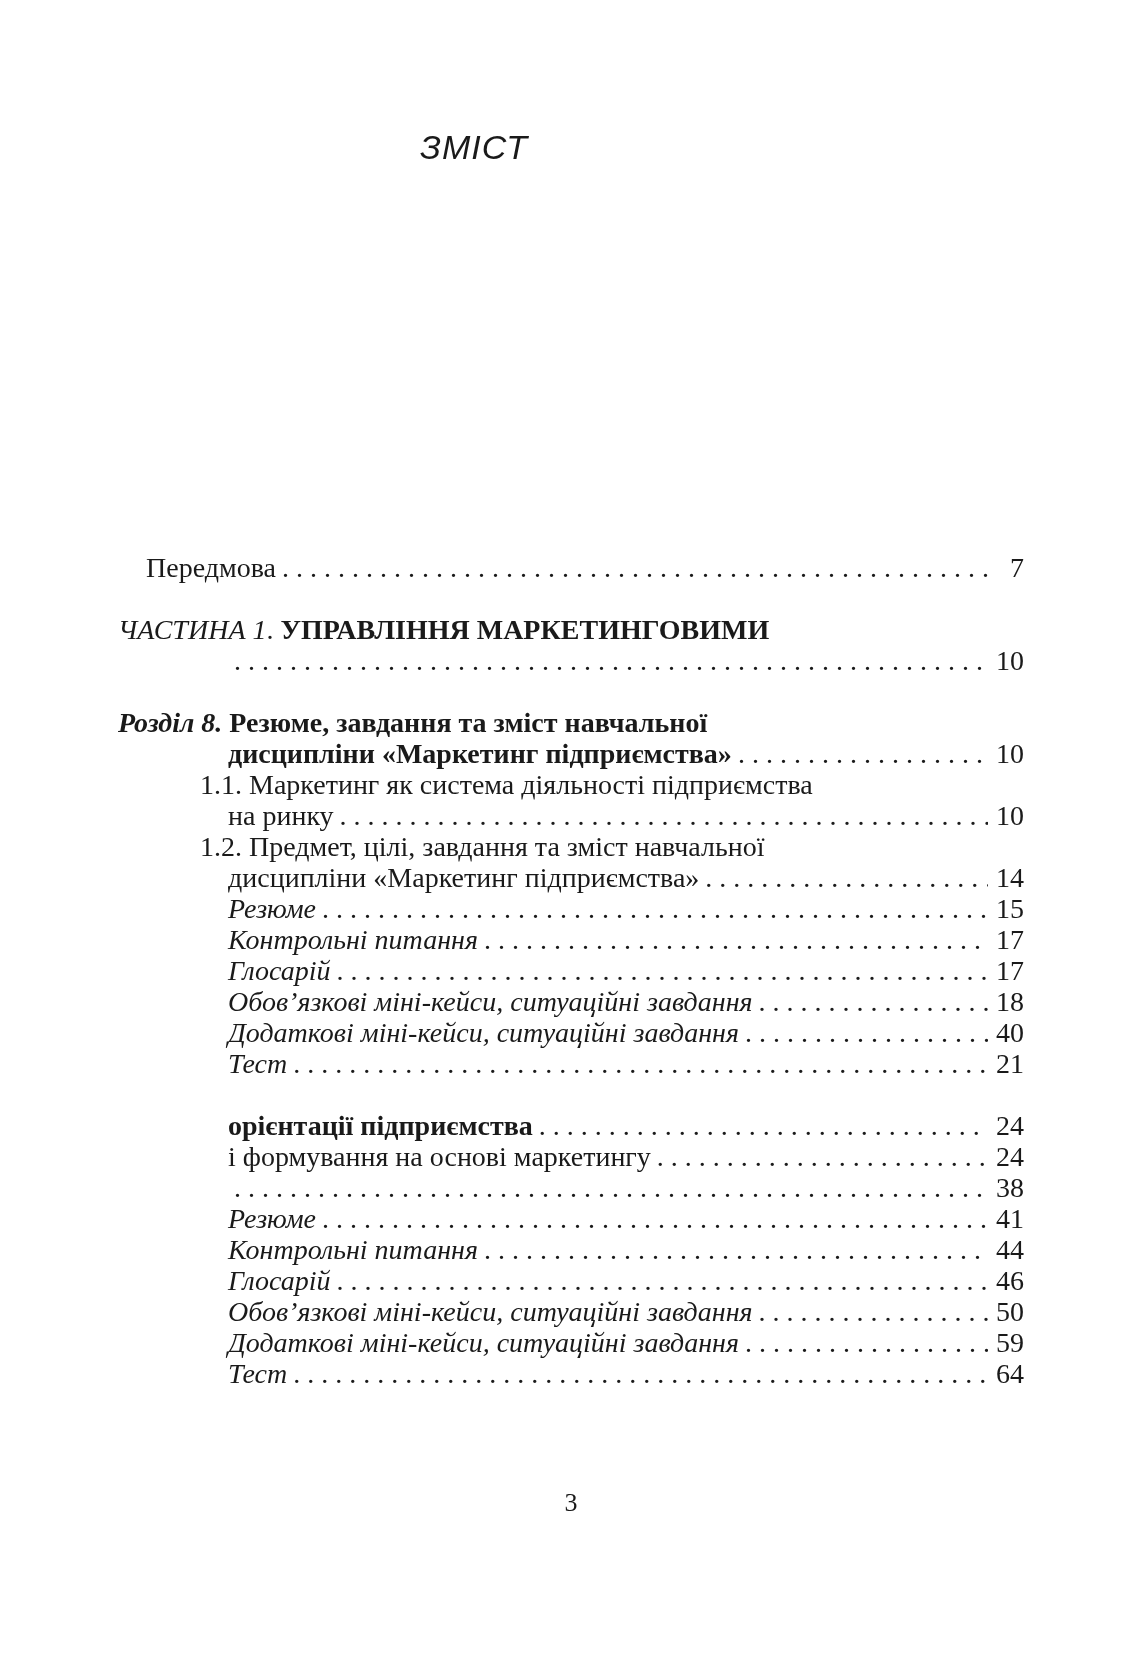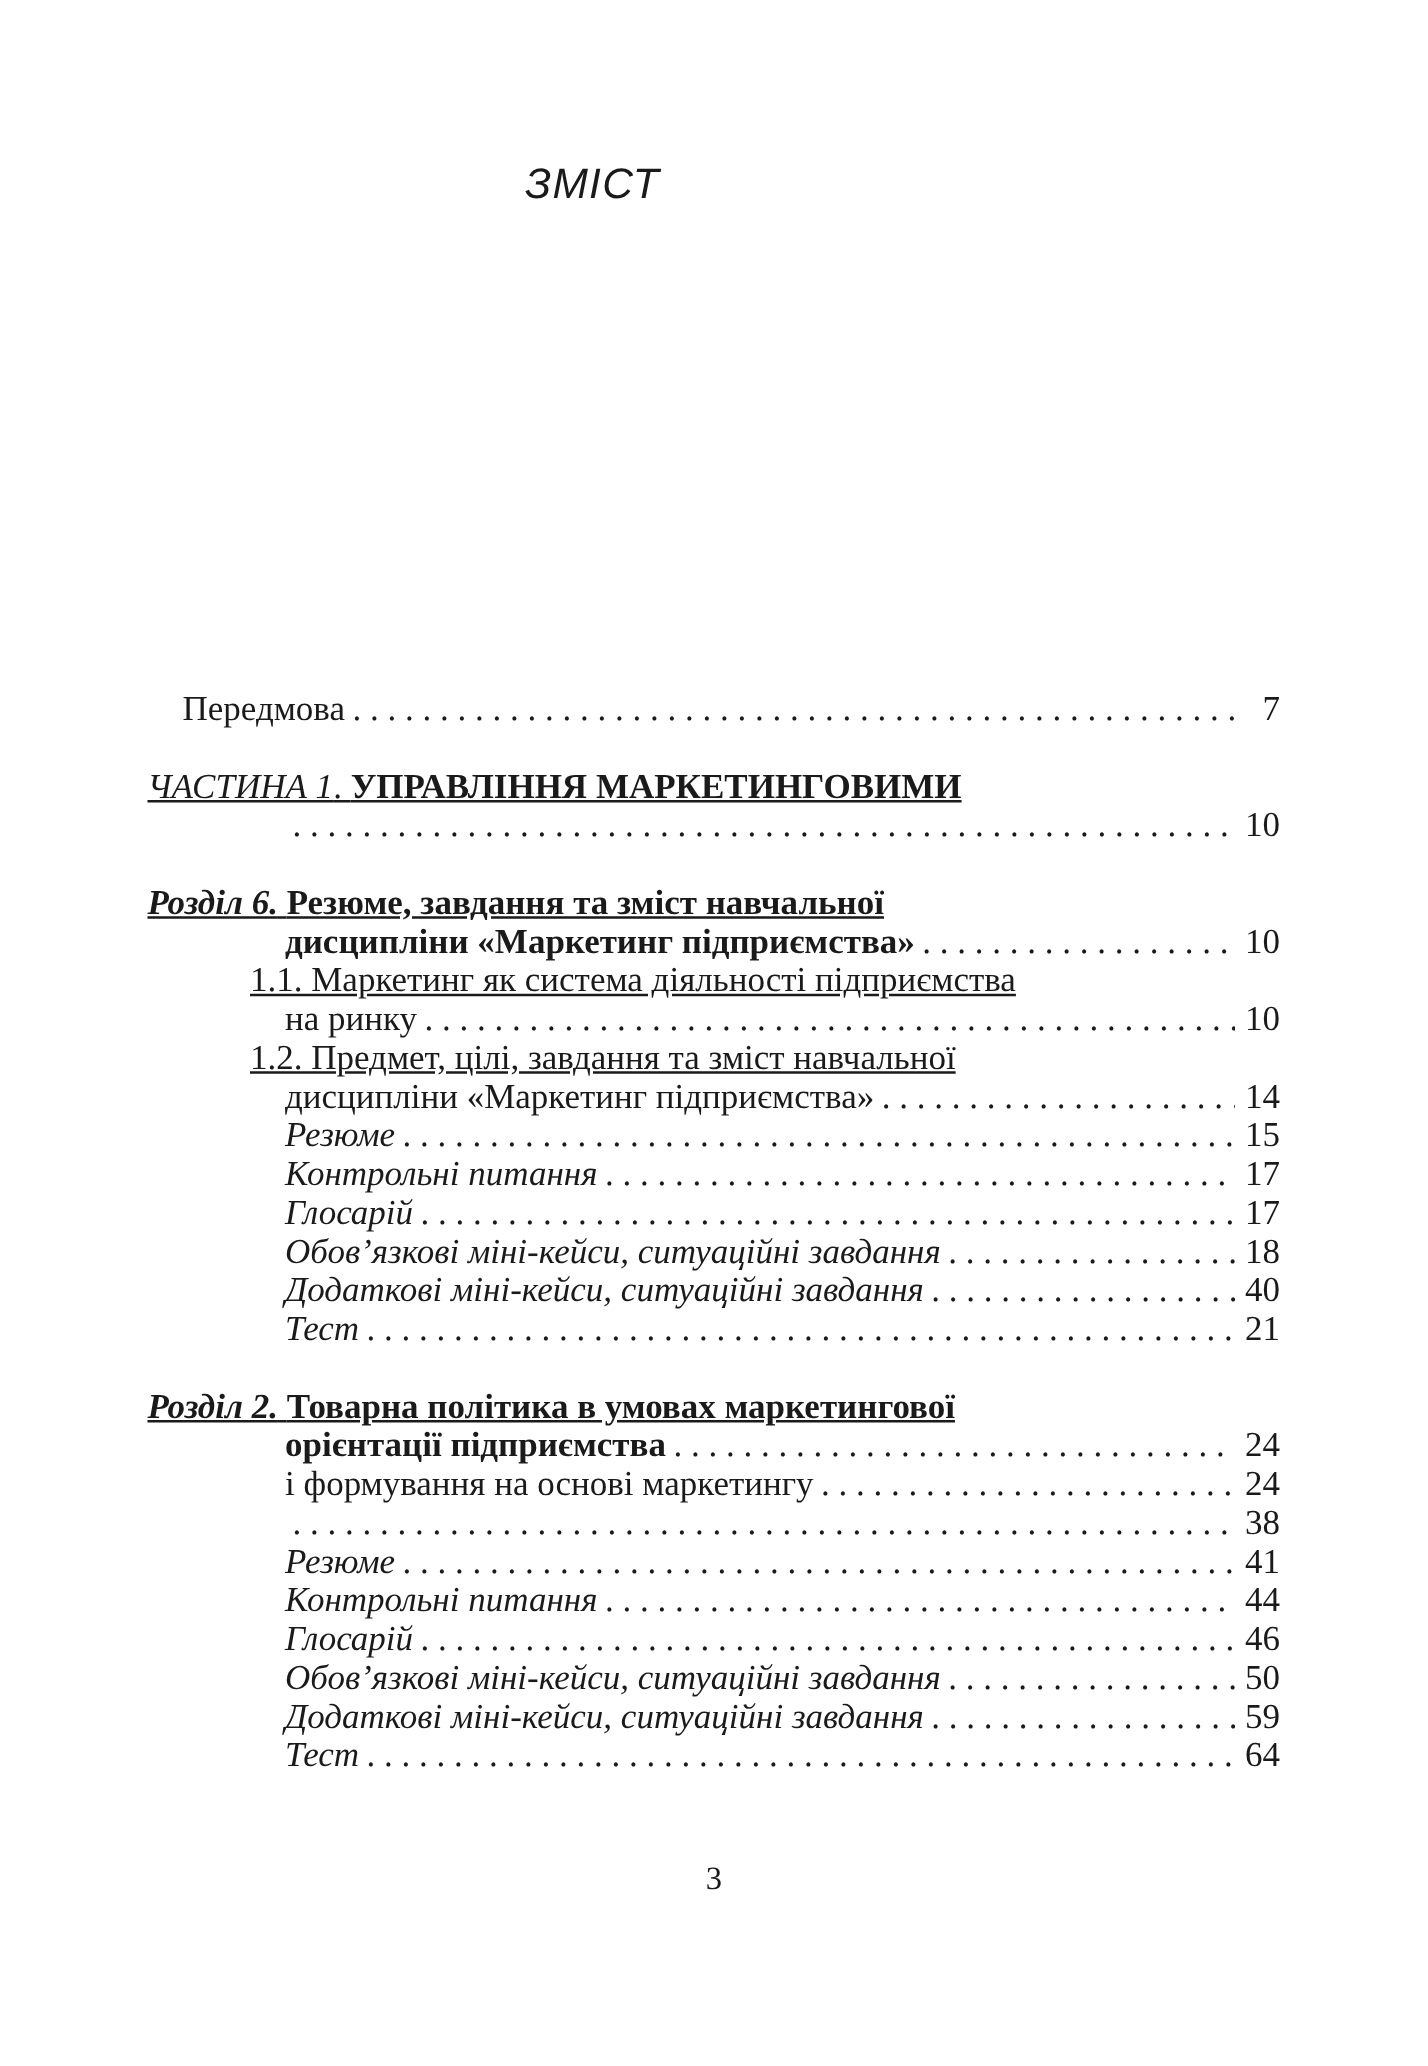--- a/index.html
+++ b/index.html
@@ -4,21 +4,21 @@
 <style>
   html, body { margin: 0; padding: 0; background: #ffffff; }
   body { width: 1142px; height: 1653px; position: relative; overflow: hidden; color: #1a1a1a; font-family: "Liberation Serif", serif; }
   .title { position: absolute; top: 128px; left: 0; width: 948px; text-align: center; font-family: "Liberation Sans", sans-serif; font-style: italic; font-size: 34px; letter-spacing: 1px; }
   .toc { position: absolute; top: 552px; left: 118px; width: 906px; font-size: 28px; line-height: 31px; }
   .row { display: flex; align-items: baseline; white-space: nowrap; margin-left: 28px; }
   .row .txt { flex: 0 0 auto; }
   .row .dots { flex: 1 1 auto; overflow: hidden; margin: 0 6px; letter-spacing: 6px; }
   .row .dots::before { content: ". . . . . . . . . . . . . . . . . . . . . . . . . . . . . . . . . . . . . . . . . . . . . . . . . . . . . . . . . . . . . . . . . . . . . . . . . . . . . . . . . ."; letter-spacing: 0; word-spacing: 0; }
   .row .pg { flex: 0 0 auto; text-align: right; min-width: 30px; }
-  .line { white-space: nowrap; text-decoration: underline; }
+  .line { white-space: nowrap; }
   .indent1 { padding-left: 82px; }
   .gap { height: 31px; }
   .it { font-style: italic; }
   .b { font-weight: bold; }
   .part-label { font-style: italic; font-weight: normal; }
   .footer { position: absolute; top: 1488px; left: 0; width: 1142px; text-align: center; font-size: 26px; }
 </style>
 </head>
 <body>
 
@@ -41,21 +41,21 @@
     <div class="row indent1">
       <span class="dots"></span>
       <span class="pg">10</span>
     </div>
   </div>
 
   <div class="gap"></div>
 
   <div>
     <div class="line">
-      <span class="it b">Розділ 6.</span> <span class="b">Резюме, завдання та зміст навчальної</span>
+      <span class="it b">Розділ 8.</span> <span class="b">Резюме, завдання та зміст навчальної</span>
     </div>
     <div class="row indent1">
       <span class="txt b">дисципліни «Маркетинг підприємства»</span>
       <span class="dots"></span>
       <span class="pg">10</span>
     </div>
   </div>
 
   <div>
     <div class="line indent1">1.1. Маркетинг як система діяльності підприємства</div>
@@ -102,23 +102,20 @@
   </div>
   <div class="row indent1">
     <span class="txt it">Тест</span>
     <span class="dots"></span>
     <span class="pg">21</span>
   </div>
 
   <div class="gap"></div>
 
   <div>
-    <div class="line">
-      <span class="it b">Розділ 2.</span> <span class="b">Товарна політика в умовах маркетингової</span>
-    </div>
     <div class="row indent1">
       <span class="txt b">орієнтації підприємства</span>
       <span class="dots"></span>
       <span class="pg">24</span>
     </div>
   </div>
 
   <div>
     <div class="row indent1">
       <span class="txt">і формування на основі маркетингу</span>

